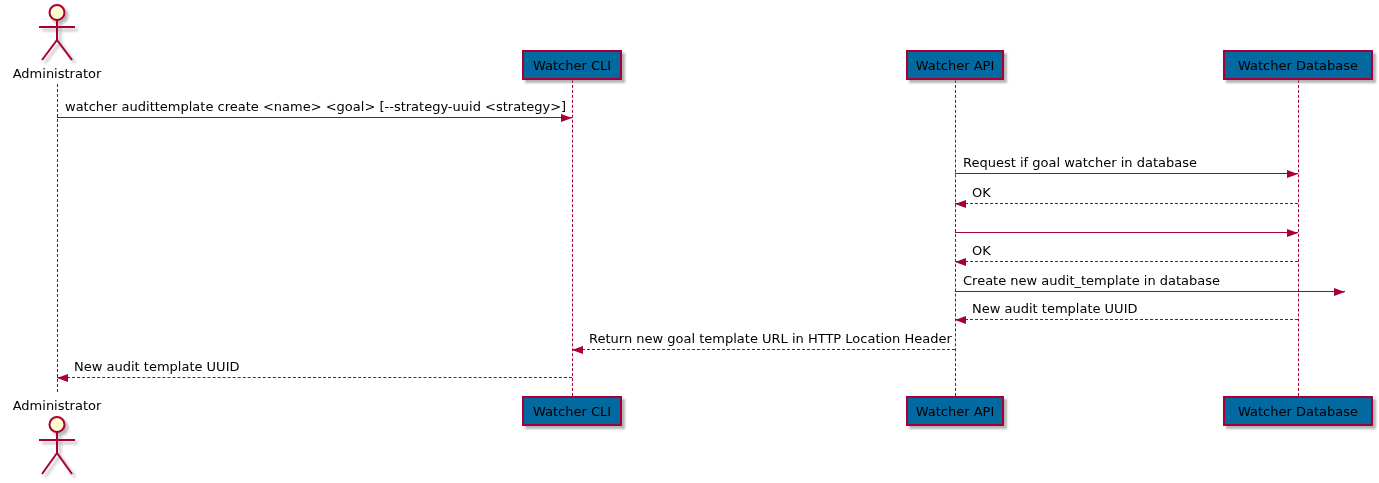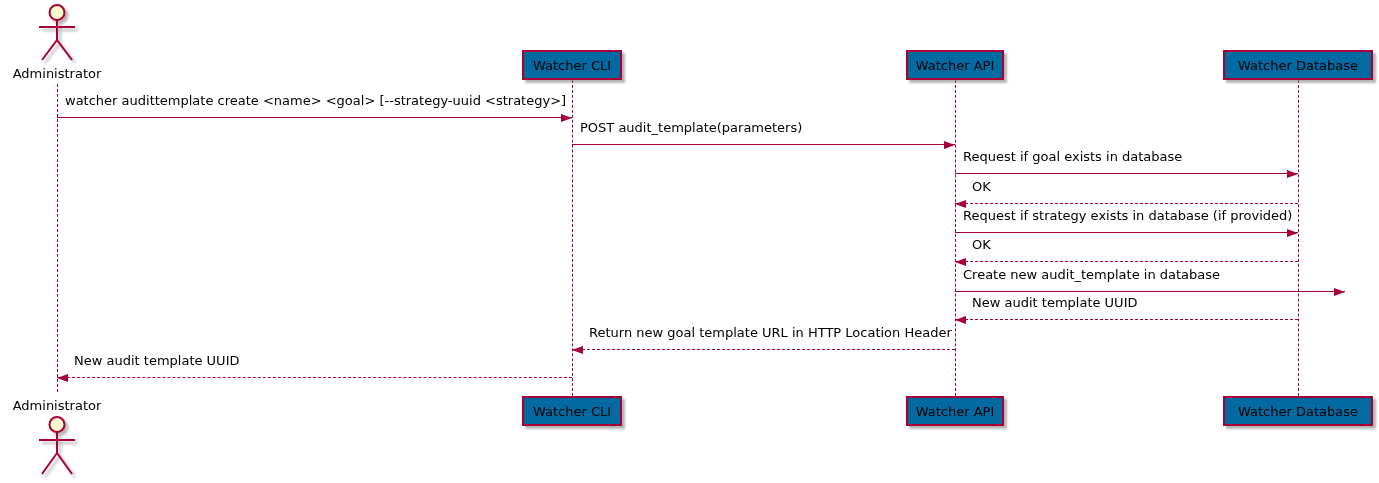--- a/index.html
+++ b/index.html
@@ -36,21 +36,21 @@
   .actor-label {
     position: absolute;
     width: 110px;
     text-align: center;
     white-space: nowrap;
   }
   .msg { position: absolute; height: 20px; }
   .msg .lbl {
     position: absolute;
     left: 8px;
-    bottom: 12px;
+    bottom: 6px;
     white-space: nowrap;
   }
   .msg.return .lbl { left: 17px; text-align: right; }
   .msg .line {
     position: absolute;
     left: 0; right: 0; bottom: 2px;
     height: 0;
     border-top: 1px solid #A80036;
   }
   .msg.return .line { border-top-style: dashed; }
@@ -86,40 +86,34 @@
   <div class="participant-box" style="left:522px;  top:50px; width:100px;">Watcher CLI</div>
   <div class="participant-box" style="left:906px;  top:50px; width:98px;">Watcher API</div>
   <div class="participant-box" style="left:1223px; top:50px; width:150px;">Watcher Database</div>
 
   <div class="msg" style="left:57px; top:100px; width:515px;">
     <div class="lbl">watcher audittemplate create &lt;name&gt; &lt;goal&gt; [--strategy-uuid &lt;strategy&gt;]</div>
     <div class="line"></div>
     <div class="arrowhead right"></div>
   </div>
 
-  <div class="msg" style="left:572px; top:127px; width:383px;">
-    <div class="lbl">POST audit_template(parameters)</div>
-    <div class="line"></div>
-    <div class="arrowhead right"></div>
-  </div>
 
   <div class="msg" style="left:955px; top:156px; width:343px;">
-    <div class="lbl">Request if goal exists in database</div>
+    <div class="lbl">Request if goal watcher in database</div>
     <div class="line"></div>
     <div class="arrowhead right"></div>
   </div>
 
   <div class="msg return" style="left:955px; top:186px; width:343px;">
     <div class="lbl">OK</div>
     <div class="line"></div>
     <div class="arrowhead left"></div>
   </div>
 
   <div class="msg" style="left:955px; top:215px; width:343px;">
-    <div class="lbl">Request if strategy exists in database (if provided)</div>
     <div class="line"></div>
     <div class="arrowhead right"></div>
   </div>
 
   <div class="msg return" style="left:955px; top:244px; width:343px;">
     <div class="lbl">OK</div>
     <div class="line"></div>
     <div class="arrowhead left"></div>
   </div>
 

